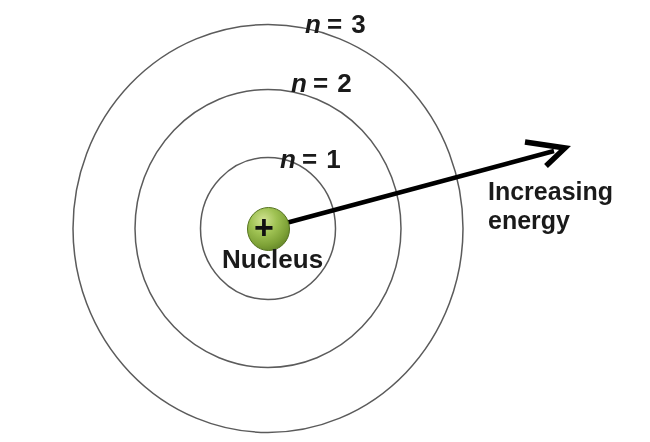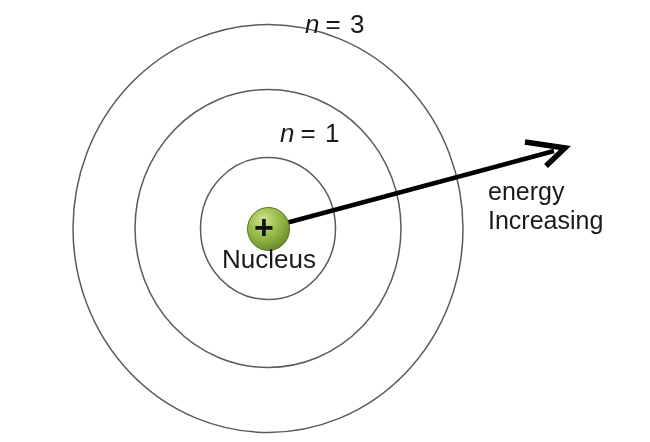--- a/index.html
+++ b/index.html
@@ -22,31 +22,32 @@
     left: 0;
     top: 0;
   }
   .label {
     position: absolute;
     color: #1a1a1a;
     font-size: 26px;
     line-height: 1.05;
     white-space: nowrap;
     user-select: none;
+    font-weight: bold;
   }
   .orbit-label .sym {
     font-style: italic;
     margin-right: 5px;
   }
   .orbit-label {
     letter-spacing: 1px;
   }
   #label-n3 { left: 305px; top: 11px; }
   #label-n2 { left: 291px; top: 70px; }
-  #label-n1 { left: 280px; top: 120px; }
+  #label-n1 { left: 280px; top: 146px; }
   #label-nucleus {
     left: 222px;
     top: 246px;
     width: 96px;
     text-align: left;
   }
   #label-energy {
     left: 488px;
     top: 177px;
     font-size: 25px;
@@ -83,25 +84,28 @@
     </g>
 
     <ellipse cx="268.5" cy="229" rx="21" ry="21.5" fill="url(#nucleusGrad)" stroke="#55731f" stroke-width="1"></ellipse>
     <text class="plus-text" x="264" y="238.5" text-anchor="middle" fill="#111111">+</text>
   </svg>
 
   <div class="label orbit-label" id="label-n3">
     <span class="sym">n</span><span>= 3</span>
   </div>
 
+  <div class="label orbit-label" id="label-n2">
+    <span class="sym">n</span><span>= 2</span>
+  </div>
 
   <div class="label orbit-label" id="label-n1">
     <span class="sym">n</span><span>= 1</span>
   </div>
 
   <div class="label" id="label-nucleus">Nucleus</div>
 
   <div class="label" id="label-energy">
+    <div>Increasing</div>
     <div>energy</div>
-    <div>Increasing</div>
   </div>
 
 </div>
 
 </body></html>

